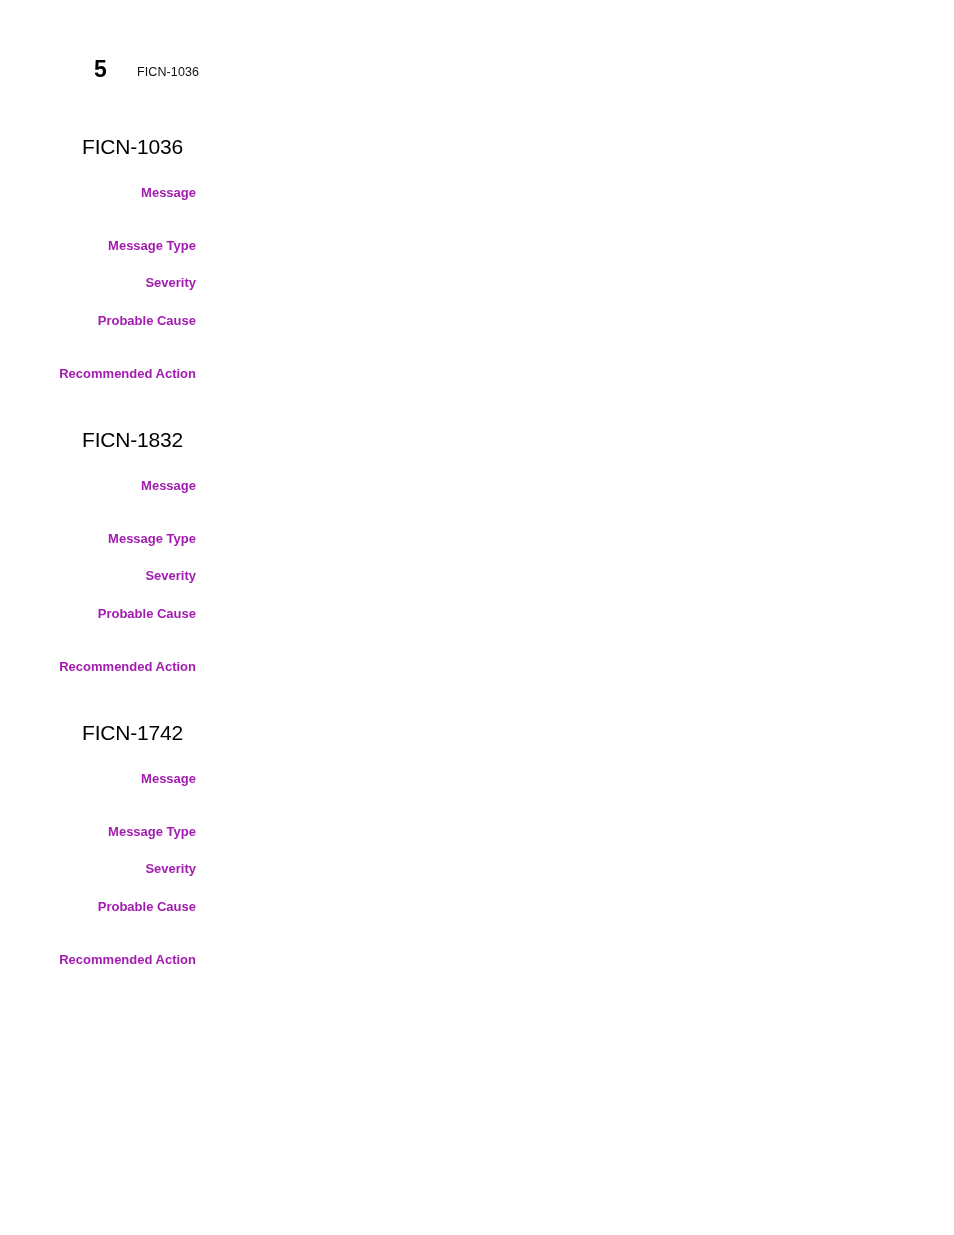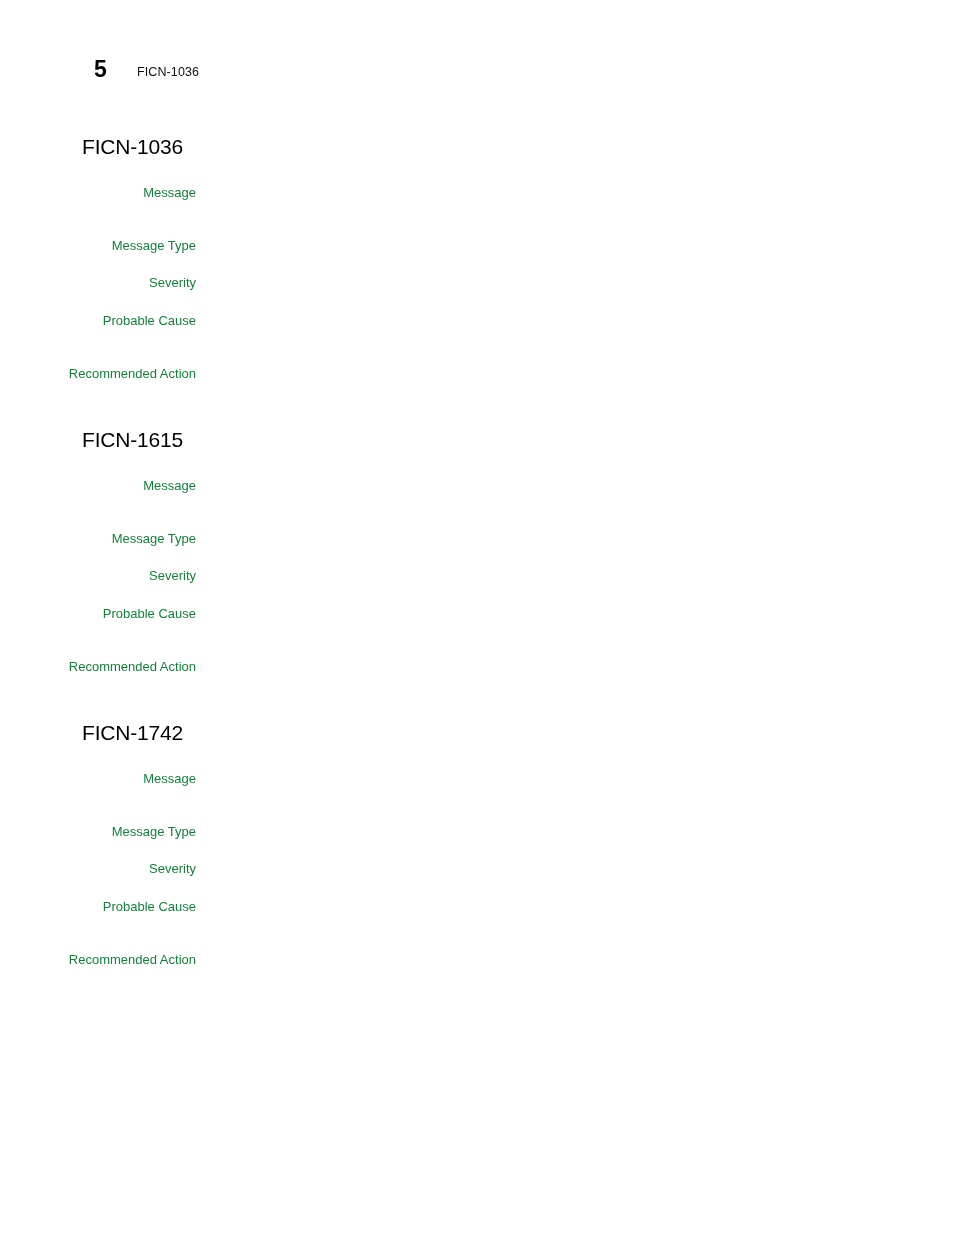--- a/index.html
+++ b/index.html
@@ -88,24 +88,24 @@
     left: 0;
     width: 954px;
   }
 
   .field-label {
     position: absolute;
     left: 16px;
     width: 180px;
     text-align: right;
     font-size: 13px;
-    font-weight: normal;
+    font-weight: bold;
     line-height: 18.5px;
     letter-spacing: 0px;
-    color: #15803d;
+    color: #a21caf;
   }
 
   .field-value {
     position: absolute;
     left: 212px;
     width: 700px;
     text-align: left;
     font-size: 13px;
     font-weight: normal;
     line-height: 18.5px;
@@ -143,21 +143,21 @@
             <div class="field-label">Probable Cause</div>
             <div class="field-value"></div>
           </div>
           <div class="field-row" style="top: 201px;">
             <div class="field-label">Recommended Action</div>
             <div class="field-value"></div>
           </div>
         </div>
       </div>
       <div class="msg-section" style="top: 427px;">
-        <div class="section-heading">FICN-1615</div>
+        <div class="section-heading">FICN-1832</div>
         <div class="field-table">
           <div class="field-row" style="top: 20px;">
             <div class="field-label">Message</div>
             <div class="field-value"></div>
           </div>
           <div class="field-row" style="top: 73px;">
             <div class="field-label">Message Type</div>
             <div class="field-value"></div>
           </div>
           <div class="field-row" style="top: 110px;">

